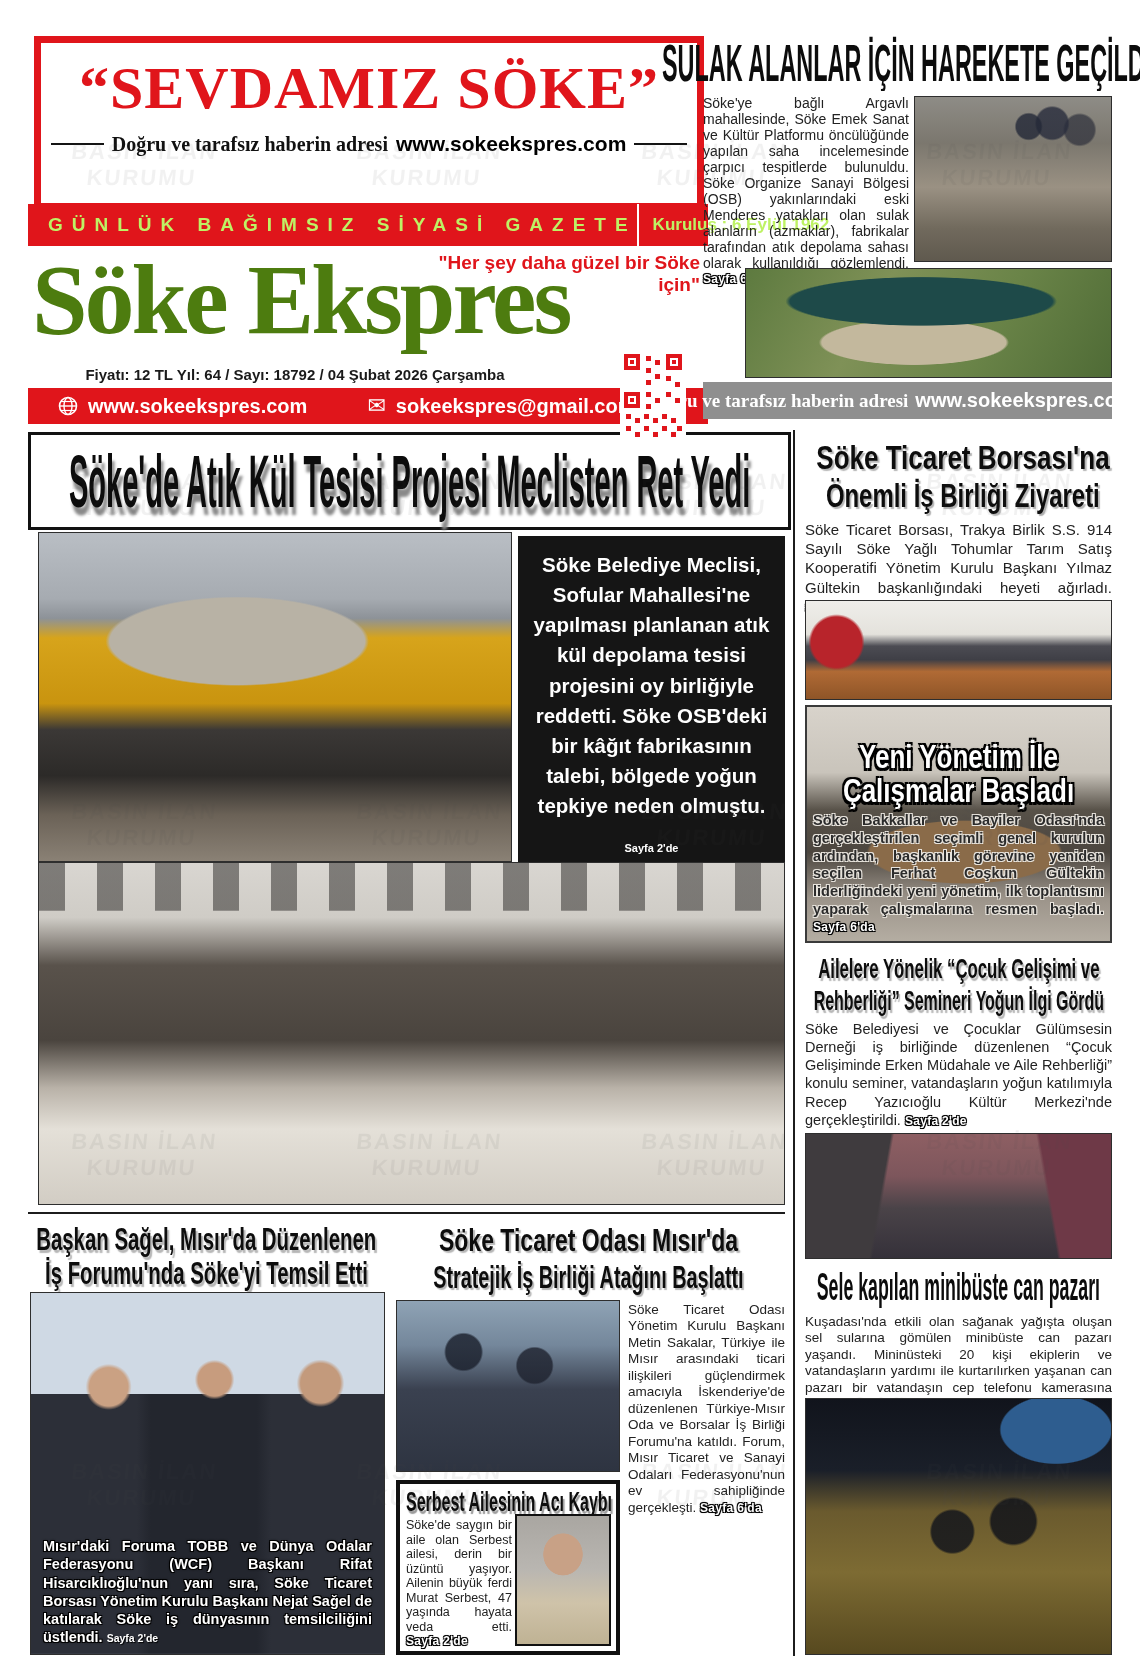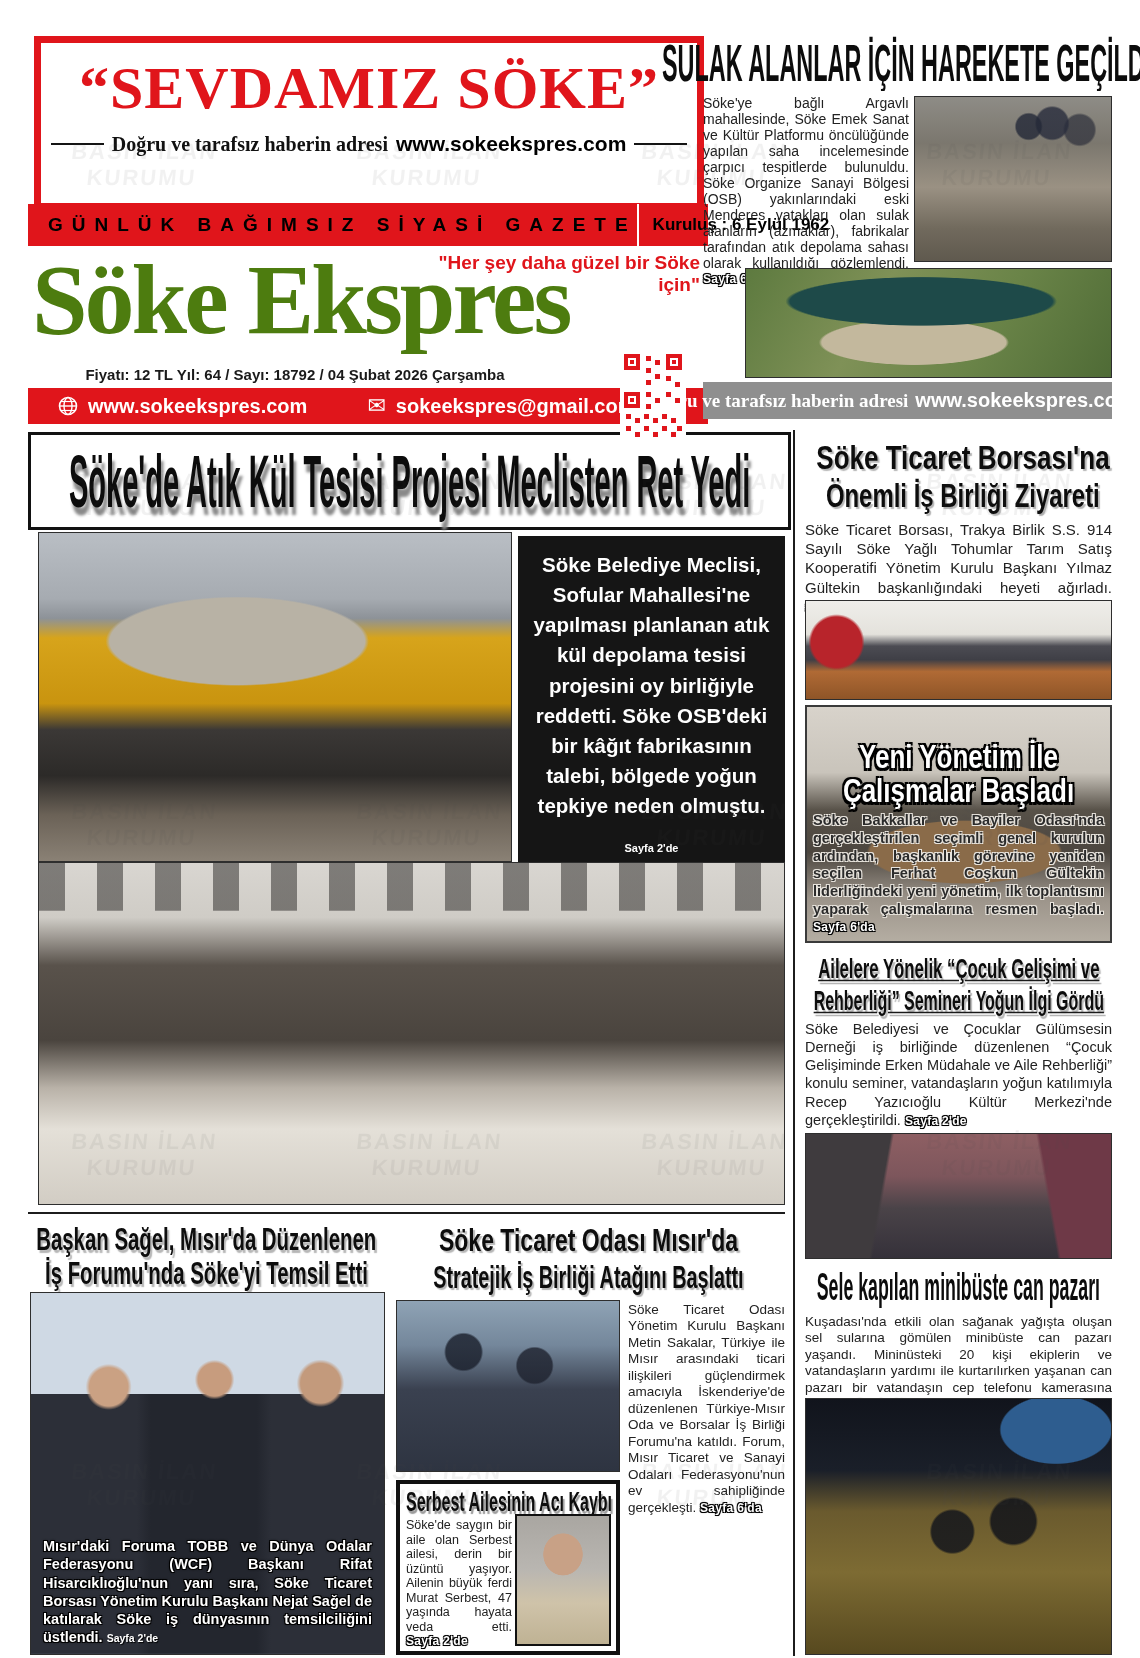--- a/index.html
+++ b/index.html
@@ -16,21 +16,21 @@
   #masthead-box{position:absolute;left:34px;top:36px;width:656px;height:160px;
         border:7px solid #e0151b;background:#fff;}
   #masthead-box .slogan{font-family:"Liberation Serif",serif;font-weight:bold;color:#e0151b;
         font-size:60px;text-align:center;margin-top:14px;letter-spacing:1px;line-height:1.05;}
   #masthead-box .tag-row{display:flex;align-items:center;margin:12px 10px 0 10px;gap:8px;}
   #masthead-box .rule{flex:1;border-top:2px solid #141414;height:0;}
   #masthead-box .tag-pre{font-family:"Liberation Serif",serif;font-weight:bold;font-size:20px;color:#111;white-space:nowrap;}
   #masthead-box .tag-url{font-weight:bold;font-size:21px;color:#000;white-space:nowrap;}
   
   #type-bar{position:absolute;left:28px;top:204px;width:680px;height:42px;background:#e0151b;
-        display:flex;align-items:center;color:#000000;}
+        display:flex;align-items:center;color:#bef264;}
   #type-bar .type-line{flex:1;font-weight:bold;font-size:19px;letter-spacing:9px;padding-left:20px;white-space:nowrap;}
   #type-bar .founded{border-left:2px solid #fff;height:100%;display:flex;align-items:center;
         padding:0 12px 0 14px;font-weight:bold;font-size:17px;white-space:nowrap;}
   #motto{position:absolute;left:400px;top:252px;width:300px;text-align:right;color:#e0151b;
         font-weight:bold;font-size:19px;}
   #logo{position:absolute;left:32px;top:240px;width:690px;height:132px;color:#4d7c0f;
         font-family:"Liberation Serif",serif;font-weight:bold;font-size:100px;letter-spacing:-3px;line-height:1.2;}
   #issue-line{position:absolute;left:80px;top:366px;width:430px;text-align:center;font-size:15px;
         color:#1a1a1a;font-weight:bold;white-space:nowrap;}
   #contact-bar{position:absolute;left:28px;top:388px;width:680px;height:36px;background:#e0151b;
@@ -70,21 +70,21 @@
   #rb1-title .fit{font-size:26px;color:#0d0d0d;}
   #rb1-body{position:absolute;left:805px;top:520px;width:307px;font-size:15px;line-height:1.28;color:#222;}
   #rb1-ph{left:805px;top:600px;width:307px;height:100px;}
   #rb2{left:805px;top:705px;width:307px;height:238px;border:2px solid #3a3a3a;}
   #rb2 .rb2-inner{position:absolute;left:6px;right:6px;bottom:5px;}
   #rb2 .hl-line{height:34px;}
   #rb2 .fit{font-size:26px;color:#fff;
         text-shadow:-2px -2px 0 #000,2px -2px 0 #000,-2px 2px 0 #000,2px 2px 0 #000,0 0 3px #000;}
   #rb2 p{margin:4px 0 0 0;font-size:14.5px;line-height:1.22;font-weight:bold;color:#2b2b2b;text-align:justify;
         text-shadow:-1px -1px 0 #e8e4dd,1px -1px 0 #e8e4dd,-1px 1px 0 #e8e4dd,1px 1px 0 #e8e4dd;}
-  #rb3-title{position:absolute;left:805px;top:952px;width:307px;text-decoration:underline;}
+  #rb3-title{position:absolute;left:805px;top:952px;width:307px;}
   #rb3-title .hl-line{height:32px;}
   #rb3-title .fit{font-size:19px;color:#0d0d0d;}
   #rb3-body{position:absolute;left:805px;top:1020px;width:307px;font-size:14.5px;line-height:1.25;color:#222;}
   #rb3-ph{left:805px;top:1133px;width:307px;height:126px;}
   #rb4-title{position:absolute;left:805px;top:1264px;width:307px;height:46px;}
   #rb4-title .fit{font-size:24px;color:#0c0c0c;transform:scale(.74,1.65);transform-origin:center;}
   #rb4-body{position:absolute;left:805px;top:1314px;width:307px;font-size:13.5px;line-height:1.22;color:#222;}
   #rb4-ph{left:805px;top:1398px;width:307px;height:257px;}
   
   #bl-title{position:absolute;left:28px;top:1222px;width:357px;}

